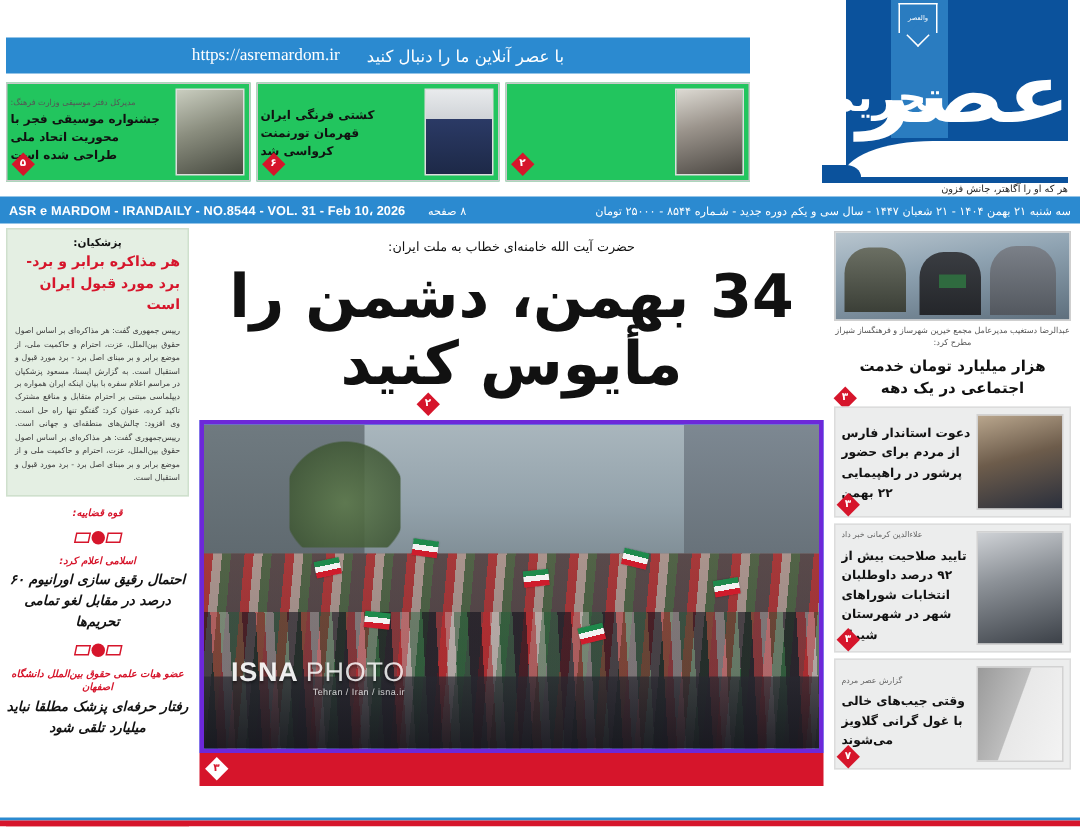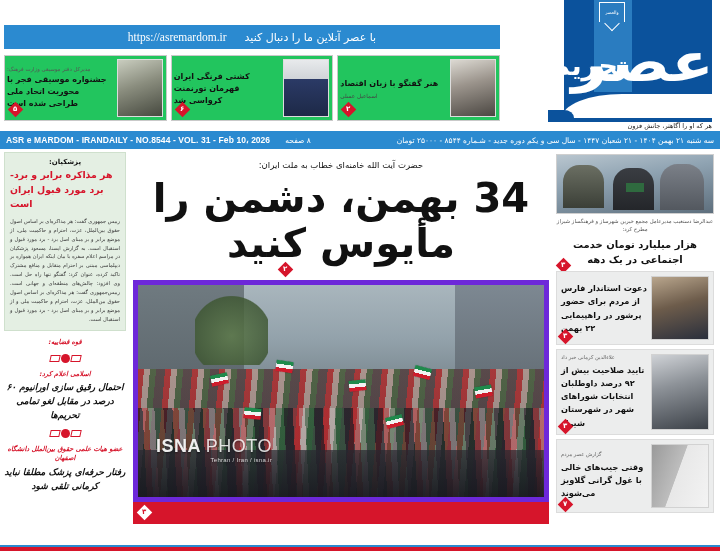--- a/index.html
+++ b/index.html
@@ -350,21 +350,21 @@
     margin-top: 6px;
     letter-spacing: -0.5px;
   }
   .head-wrap { position: relative; }
   .head-wrap .pnum { right: 258px; bottom: -9px; }
 
   .main-photo {
     position: relative;
     margin-top: 14px;
     height: 222px;
-    border: 5px solid #6d28d9;
+    border: 3px solid #6d28d9;
     overflow: hidden;
     background: #3b82f6;
   }
   .mp-sky {
     position: absolute; inset: 0 0 58% 0;
     background: linear-gradient(180deg,#a9b6bd 0%,#93a2ab 60%,#7f8d95 100%);
   }
   .mp-build-l {
     position: absolute; left: 0; top: 0; width: 26%; height: 48%;
     background: linear-gradient(180deg,#6f7a80 0%,#5d676d 100%);
@@ -444,21 +444,21 @@
   .lc-kicker {
     font-size: 7px;
     font-weight: bold;
     color: #111;
     text-align: center;
   }
   .lc-title {
     font-size: 9.4px;
     font-weight: bold;
     color: #d6152b;
-    text-align: left;
+    text-align: right;
     line-height: 1.55;
     margin-top: 2px;
   }
   .lc-body {
     font-size: 5.2px;
     color: #3a3a3a;
     text-align: justify;
     line-height: 1.72;
     margin-top: 5px;
   }
@@ -559,24 +559,20 @@
       <div class="teaser-body">
         <div class="teaser-title">کشتی فرنگی ایران قهرمان تورنمنت کرواسی شد</div>
       </div>
       <div class="pnum">
           <span>۶</span>
         </div>
     </div>
 
     <div class="teaser">
       <div class="teaser-thumb" style="background:linear-gradient(165deg,#dcd9d2 0%,#9b948c 42%,#4b4742 100%);"></div>
-      <div class="teaser-body">
-        <div class="teaser-title">هنر گفتگو با زبان اقتصاد</div>
-        <div class="teaser-byline">اسماعیل عسلی</div>
-      </div>
       <div class="pnum">
           <span>۲</span>
         </div>
     </div>
 
   </div>
 
   <div class="infobar">
     <span class="infobar-fa">سه شنبه ۲۱ بهمن ۱۴۰۴ - ۲۱ شعبان ۱۴۴۷ - سال سی و یکم دوره جدید - شـماره ۸۵۴۴ - ۲۵۰۰۰ تومان</span>
     <span class="infobar-pages">۸ صفحه</span>
@@ -700,21 +696,21 @@
         <div class="lc-item-title">احتمال رقیق سازی اورانیوم ۶۰ درصد در مقابل لغو تمامی تحریم‌ها</div>
       </div>
       <div class="divider">
         <div class="hexo"></div>
         <div class="hexf"></div>
         <div class="hexo"></div>
       </div>
 
       <div class="lc-item">
         <div class="lc-item-kicker">عضو هیات علمی حقوق بین‌الملل دانشگاه اصفهان</div>
-        <div class="lc-item-title">رفتار حرفه‌ای پزشک مطلقا نباید کرمانی تلقی شود</div>
+        <div class="lc-item-title">رفتار حرفه‌ای پزشک مطلقا نباید میلیارد تلقی شود</div>
       </div>
 
       <div class="lc-rule"></div>
     </div>
 
   </div>
 
   <div class="bottom-rule-blue"></div>
   <div class="bottom-rule"></div>
 

